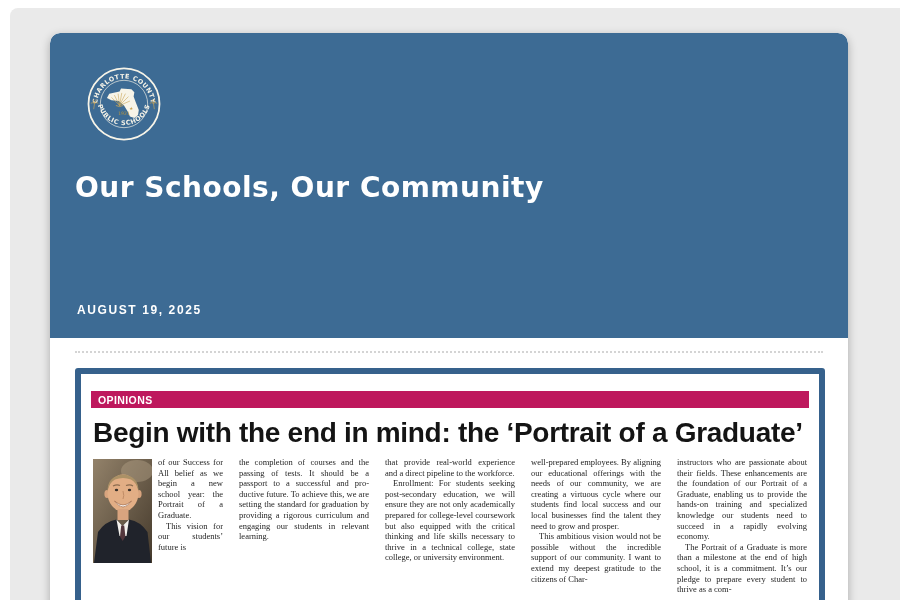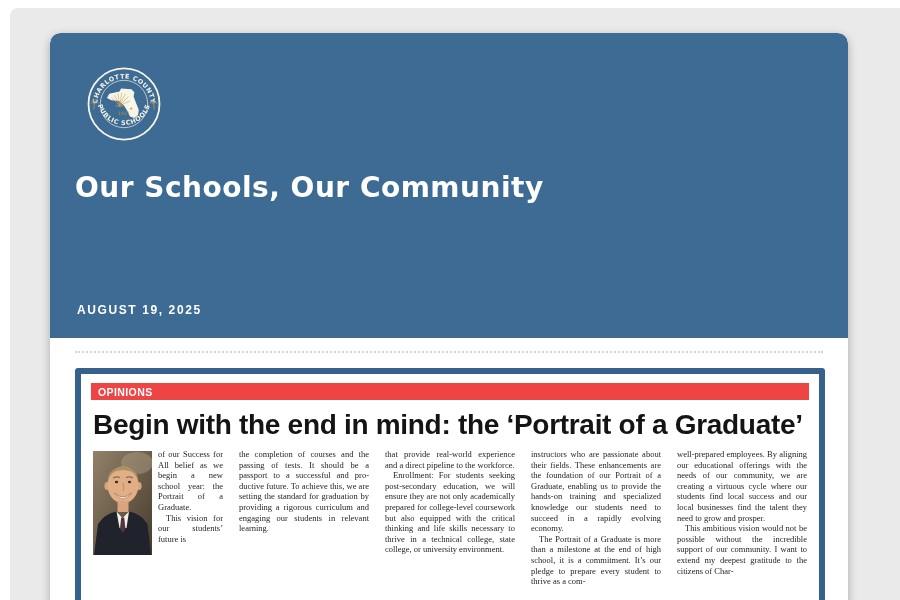--- a/index.html
+++ b/index.html
@@ -34,24 +34,24 @@
     font-size:12px;letter-spacing:1.6px;color:#ffffff;
   }
   .card-body{flex:1;background:#ffffff;position:relative;}
   .divider{margin:13px 25px 0 25px;border-top:2px dotted #d4d4d4;height:0;}
   .clipping{
     margin:15px 23px 0 25px;
     border:6px solid #36618c;border-radius:3px;
     background:#ffffff;padding:9px 10px 20px 10px;
   }
   .opinions{
-    background:#ef4444;color:#ffffff;
+    background:#be185d;color:#ffffff;
     font-family:"Liberation Sans", sans-serif;font-weight:bold;
     font-size:10.5px;line-height:16px;height:16px;
-    padding:1px 7px 0 7px;letter-spacing:.4px;
+    padding:1px 7px 0 7px;letter-spacing:.4px;margin-top:8px;
   }
   .headline{
     margin:9px 2px 0 2px;
     font-family:Liberation Sans, sans-serif;font-weight:bold;
     font-size:28px;line-height:31px;color:#141414;letter-spacing:-.3px;
     white-space:nowrap;
   }
   .cols{
     display:flex;gap:16px;margin:9px 2px 0 2px;
     font-family:"Liberation Serif", serif;
@@ -147,27 +147,27 @@
           <div class="col">
             <p class="para">the completion of courses and the passing of tests. It should be a passport to a successful and pro­ductive future. To achieve this, we are setting the standard for gradu­ation by providing a rigorous cur­riculum and engaging our stu­dents in relevant learning.</p>
           </div>
 
           <div class="col">
             <p class="para">that provide real-world experi­ence and a direct pipeline to the workforce.</p>
             <p class="para indent">Enrollment: For students seek­ing post-secondary education, we will ensure they are not only academically prepared for col­lege-level coursework but also equipped with the critical think­ing and life skills necessary to thrive in a technical college, state college, or university environ­ment.</p>
           </div>
 
           <div class="col">
-            <p class="para">instructors who are passionate about their fields. These enhance­ments are the foundation of our Portrait of a Graduate, enabling us to provide the hands-on training and specialized knowledge our students need to succeed in a rap­idly evolving economy.</p>
-            <p class="para indent">The Portrait of a Graduate is more than a milestone at the end of high school, it is a commit­ment. It’s our pledge to prepare every student to thrive as a com-</p>
+            <p class="para">well-prepared employees. By aligning our educational offerings with the needs of our community, we are creating a virtuous cycle where our students find local suc­cess and our local businesses find the talent they need to grow and prosper.</p>
+            <p class="para indent">This ambitious vision would not be possible without the incredible support of our commu­nity. I want to extend my deepest gratitude to the citizens of Char-</p>
           </div>
 
           <div class="col">
-            <p class="para">well-prepared employees. By aligning our educational offerings with the needs of our community, we are creating a virtuous cycle where our students find local suc­cess and our local businesses find the talent they need to grow and prosper.</p>
-            <p class="para indent">This ambitious vision would not be possible without the incredible support of our commu­nity. I want to extend my deepest gratitude to the citizens of Char-</p>
+            <p class="para">instructors who are passionate about their fields. These enhance­ments are the foundation of our Portrait of a Graduate, enabling us to provide the hands-on training and specialized knowledge our students need to succeed in a rap­idly evolving economy.</p>
+            <p class="para indent">The Portrait of a Graduate is more than a milestone at the end of high school, it is a commit­ment. It’s our pledge to prepare every student to thrive as a com-</p>
           </div>
 
         </div>
       </div>
     </div>
 
   </div>
 </div>
 
 </body></html>

